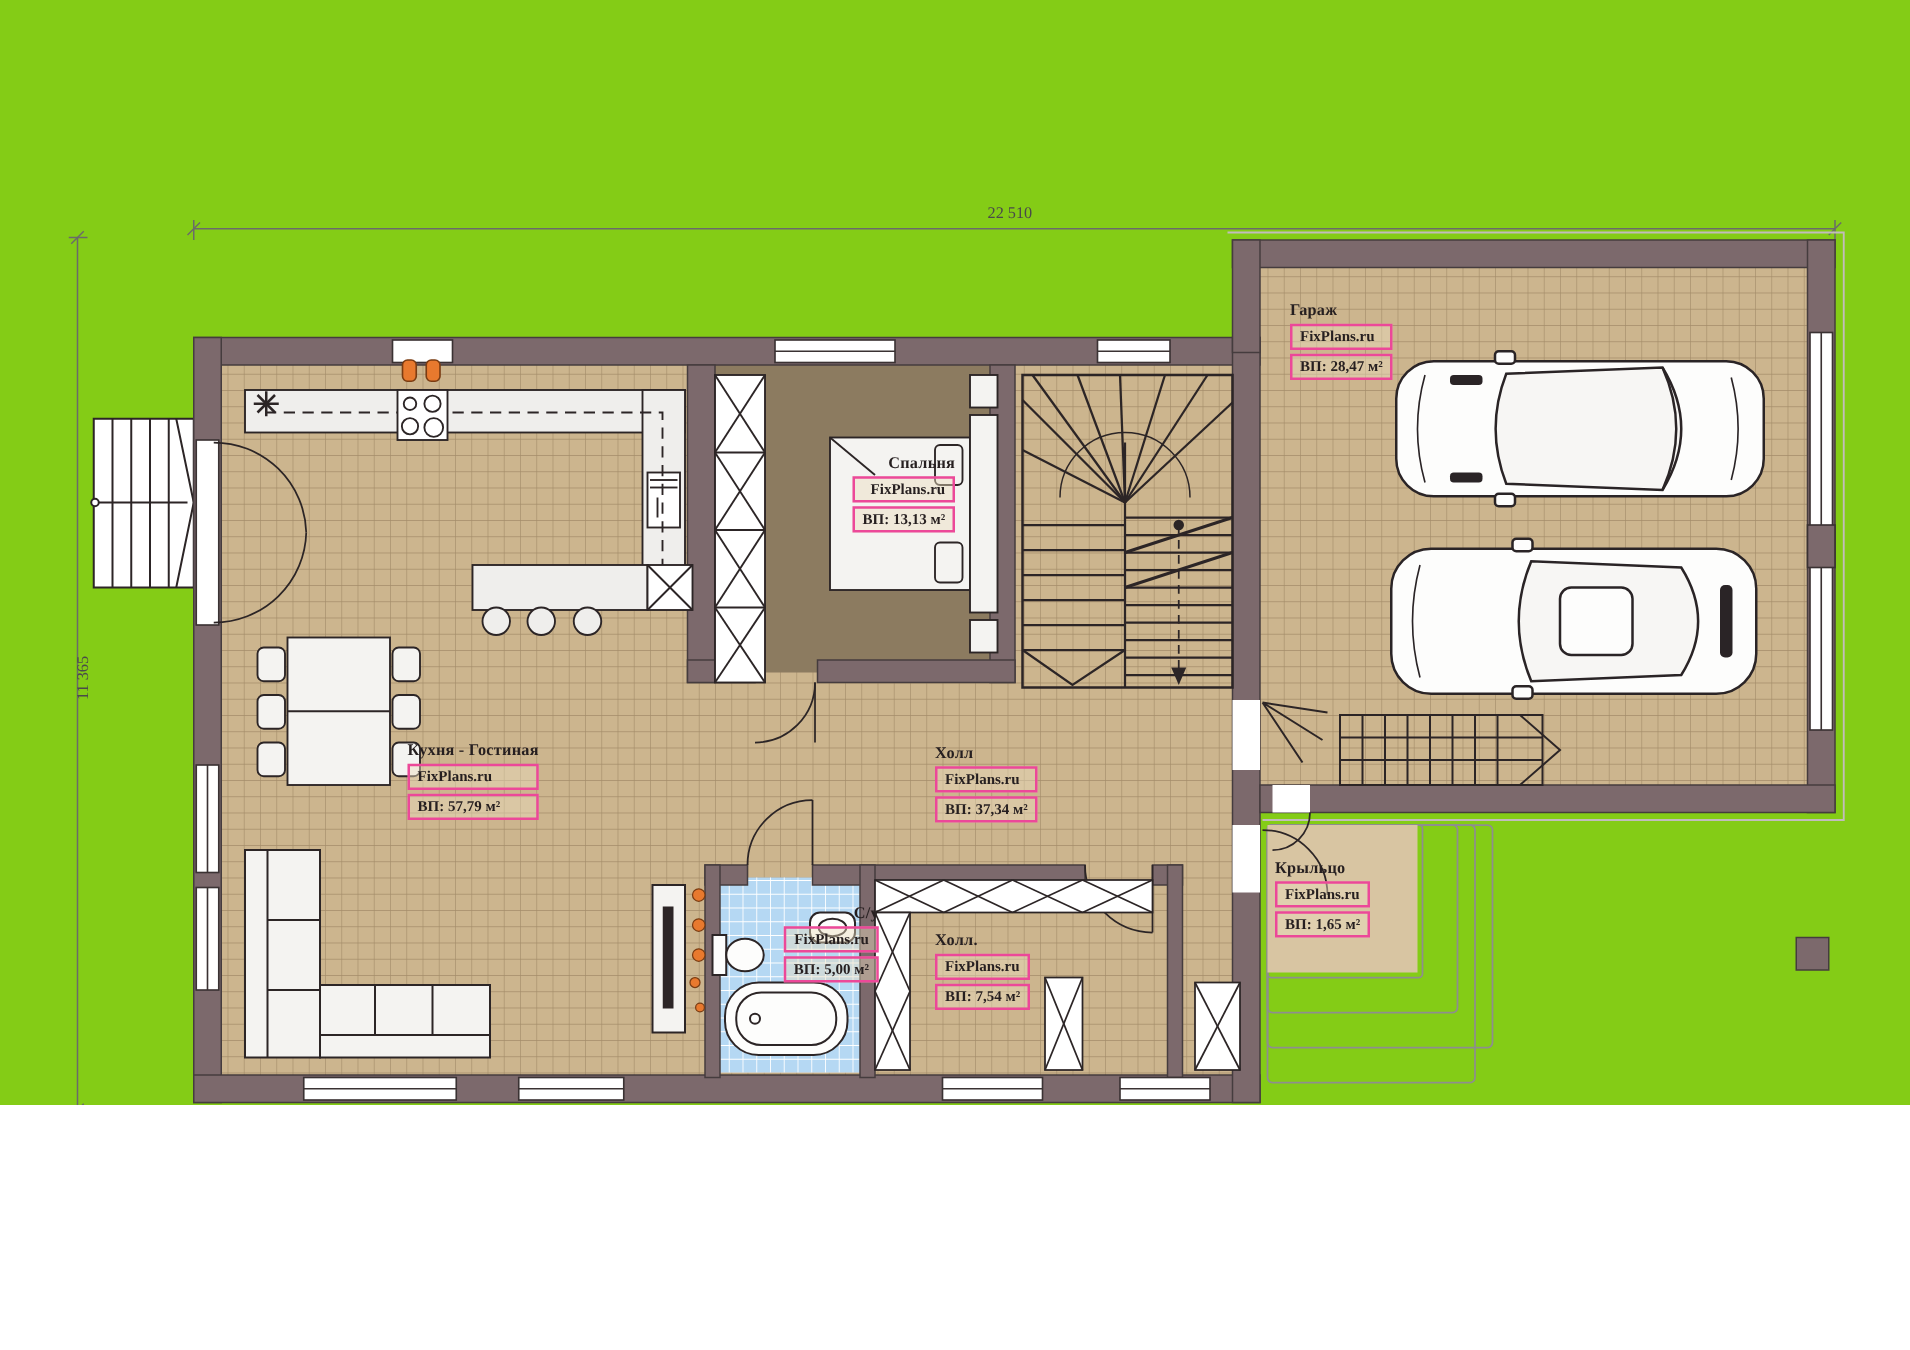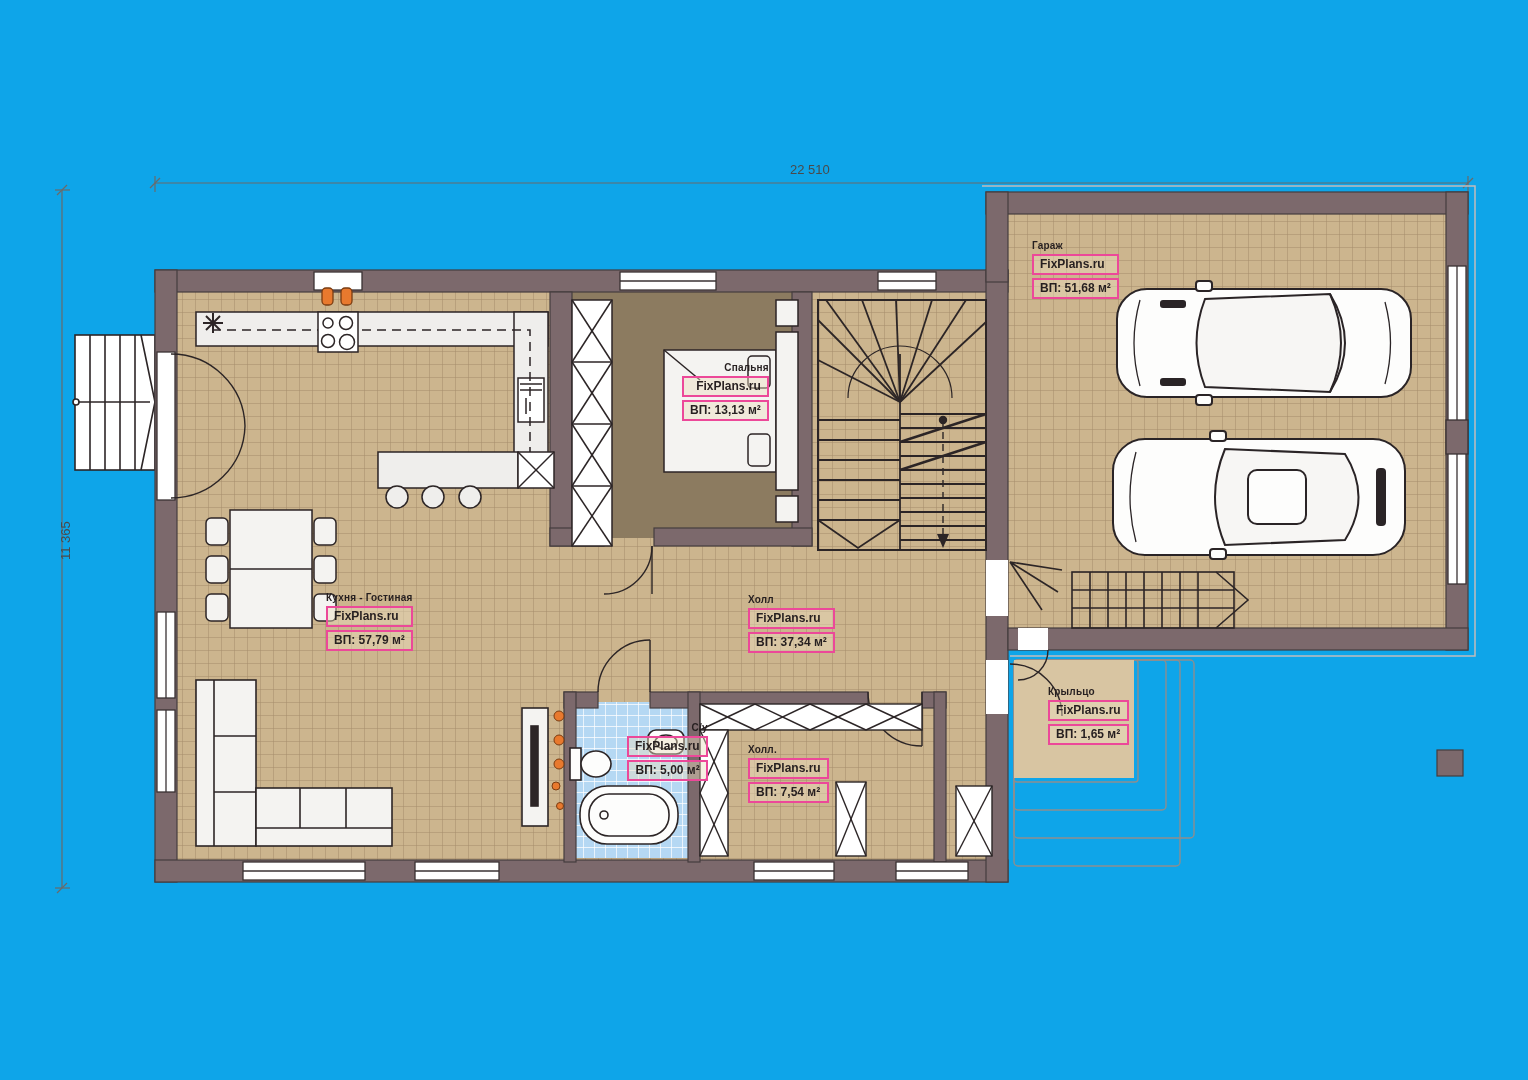--- a/index.html
+++ b/index.html
@@ -1,20 +1,20 @@
 <!DOCTYPE html>
 <html><head>
 <meta charset="utf-8">
 <style>
   html,body{margin:0;padding:0;background:#fff;}
-  #canvas{position:relative;width:1528px;height:1080px;background:#0ea5e9;overflow:hidden;
-          font-family:Liberation Sans, sans-serif;}
+  #canvas{position:relative;width:1528px;height:884px;background:#84cc16;overflow:hidden;
+          font-family:Liberation Serif, serif;}
   #plan-svg{position:absolute;left:0;top:0;}
   .room-label{position:absolute;color:#261f20;z-index:5;}
-  .room-label .name{font-weight:700;font-size:10px;margin-bottom:1px;letter-spacing:.2px;}
+  .room-label .name{font-weight:700;font-size:13px;margin-bottom:1px;letter-spacing:.2px;}
   .room-label .box{border:2px solid #ec4899;padding:0 6px;font-weight:700;font-size:12px;
                    background:rgba(235,222,190,.45);margin-top:3px;white-space:nowrap;line-height:17px;}
   .dim{position:absolute;color:#4a4a4a;font-size:13px;z-index:4;}
   .dim.left{transform:rotate(-90deg);transform-origin:left top;}
 </style>
 </head>
 <body>
 
 <div id="canvas">
 
@@ -385,21 +385,21 @@
     </g>
   </g>
 </svg>
 
   <div class="dim" style="left:790px;top:162px;">22 510</div>
   <div class="dim left" style="left:58px;top:560px;">11 365</div>
 
   <div class="room-label" style="left:1032px;top:240px;">
     <div class="name">Гараж</div>
     <div class="box">FixPlans.ru</div>
-    <div class="box">ВП: 51,68 м²</div>
+    <div class="box">ВП: 28,47 м²</div>
   </div>
 
   <div class="room-label" style="left:682px;top:362px;text-align:right;">
     <div class="name">Спальня</div>
     <div class="box">FixPlans.ru</div>
     <div class="box">ВП: 13,13 м²</div>
   </div>
 
   <div class="room-label" style="left:326px;top:556px;margin-top:36px;">
     <div class="name">Кухня - Гостиная</div>
@@ -418,19 +418,19 @@
     <div class="box">FixPlans.ru</div>
     <div class="box">ВП: 5,00 м²</div>
   </div>
 
   <div class="room-label" style="left:748px;top:744px;z-index:6;">
     <div class="name">Холл.</div>
     <div class="box">FixPlans.ru</div>
     <div class="box">ВП: 7,54 м²</div>
   </div>
 
-  <div class="room-label" style="left:1048px;top:686px;z-index:6;">
+  <div class="room-label" style="left:1020px;top:686px;z-index:6;">
     <div class="name">Крыльцо</div>
     <div class="box">FixPlans.ru</div>
     <div class="box">ВП: 1,65 м²</div>
   </div>
 
 </div>
 
 </body></html>

